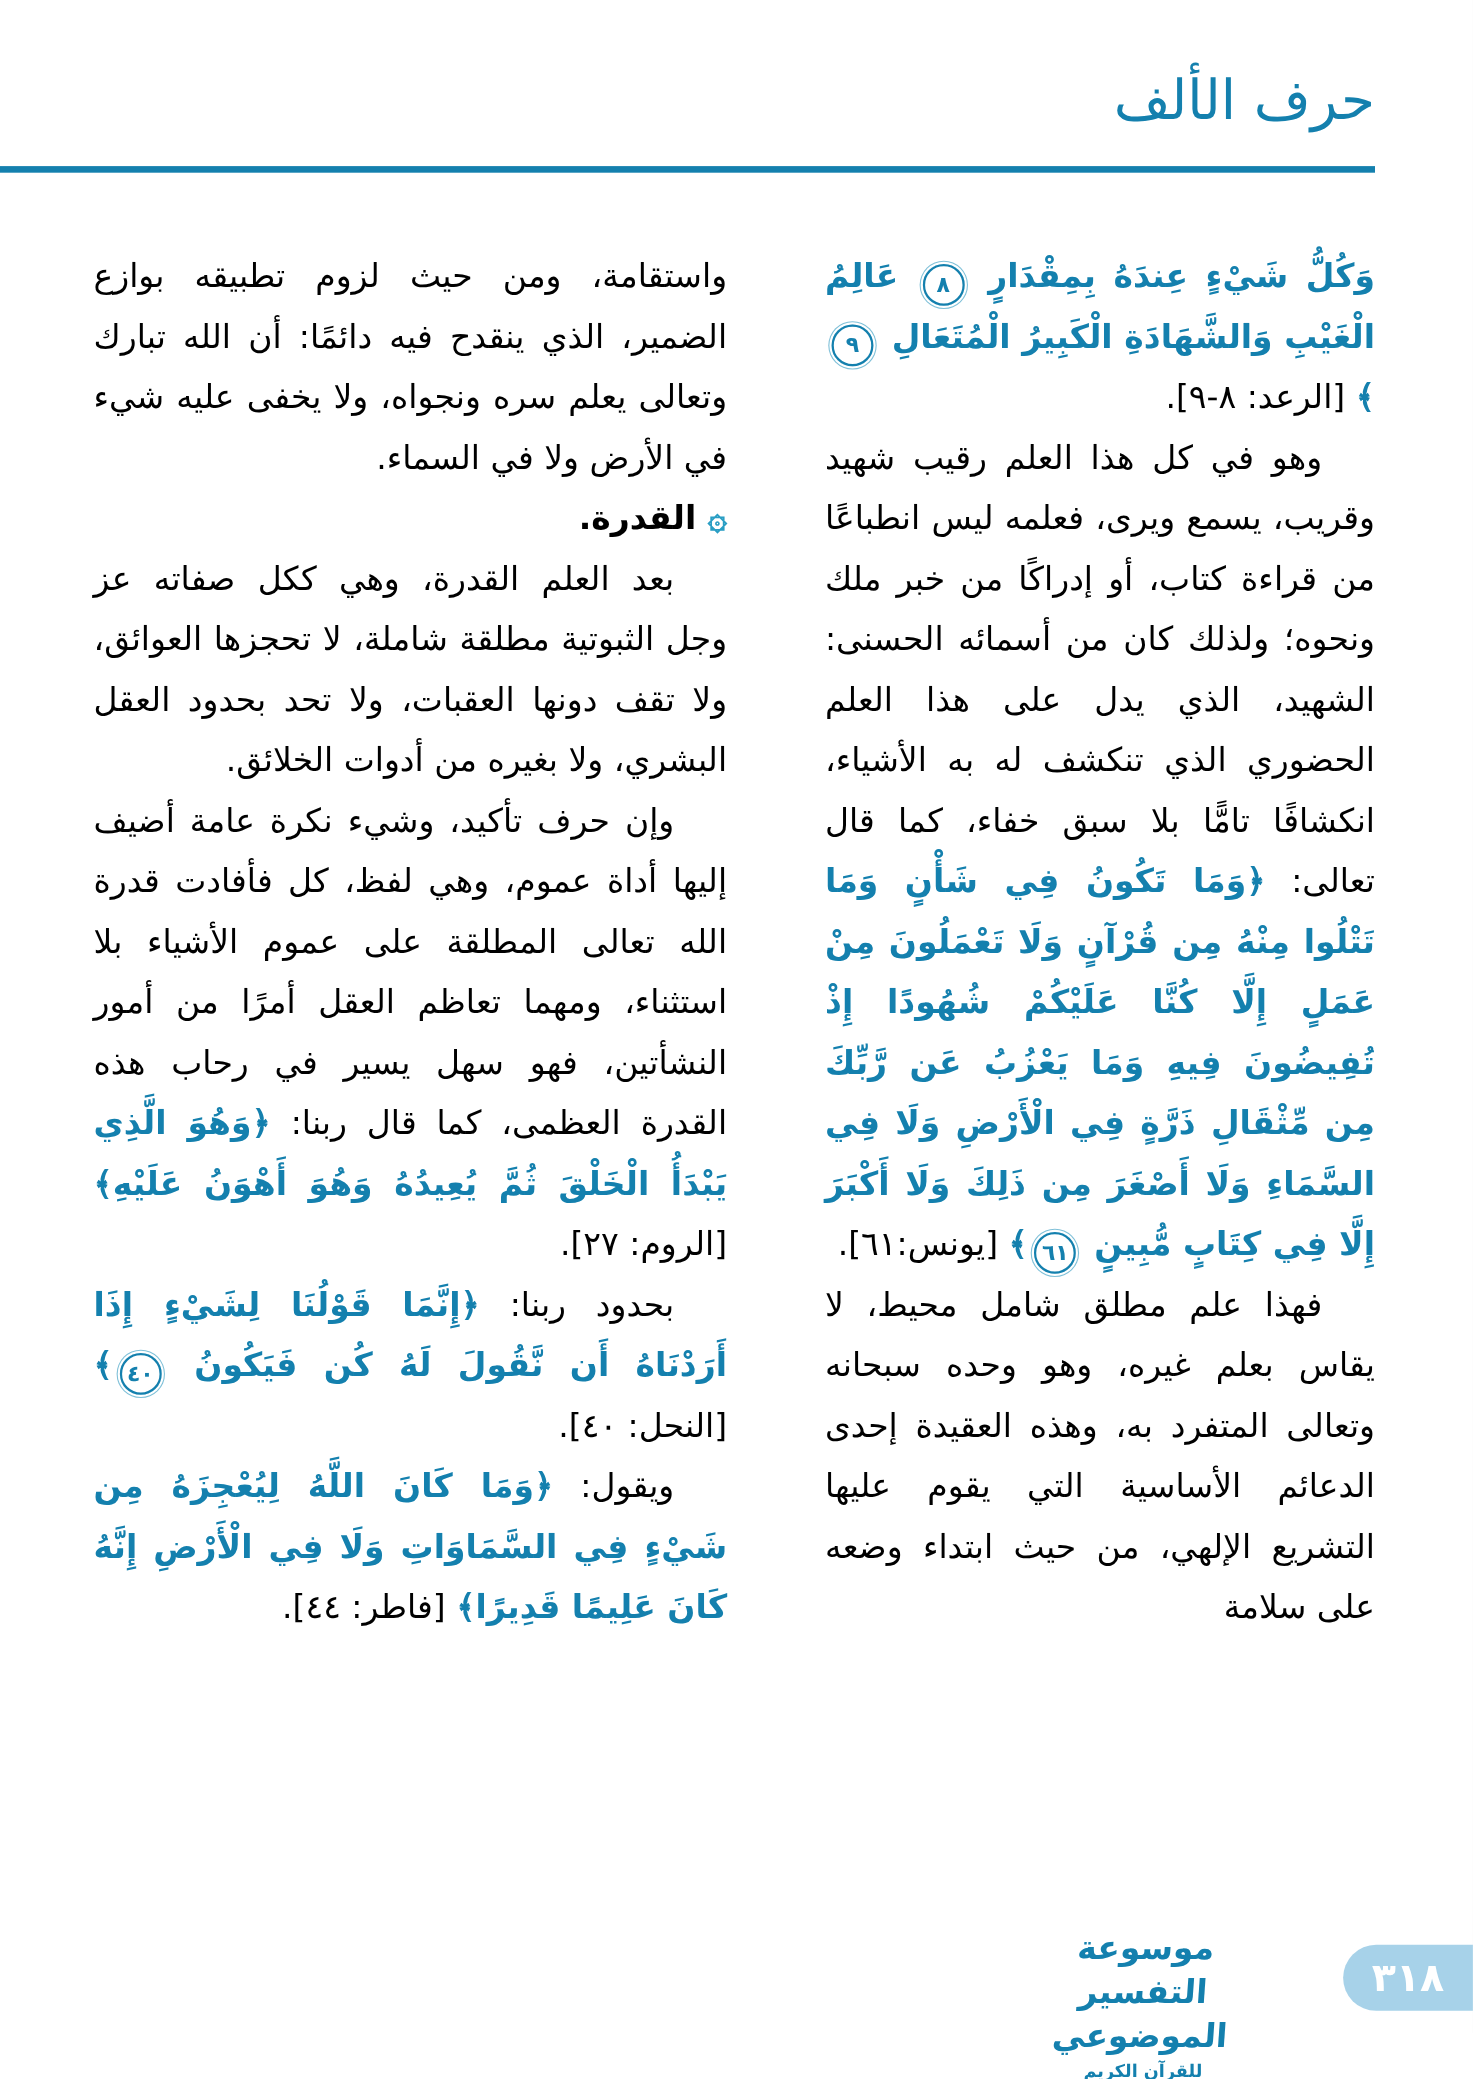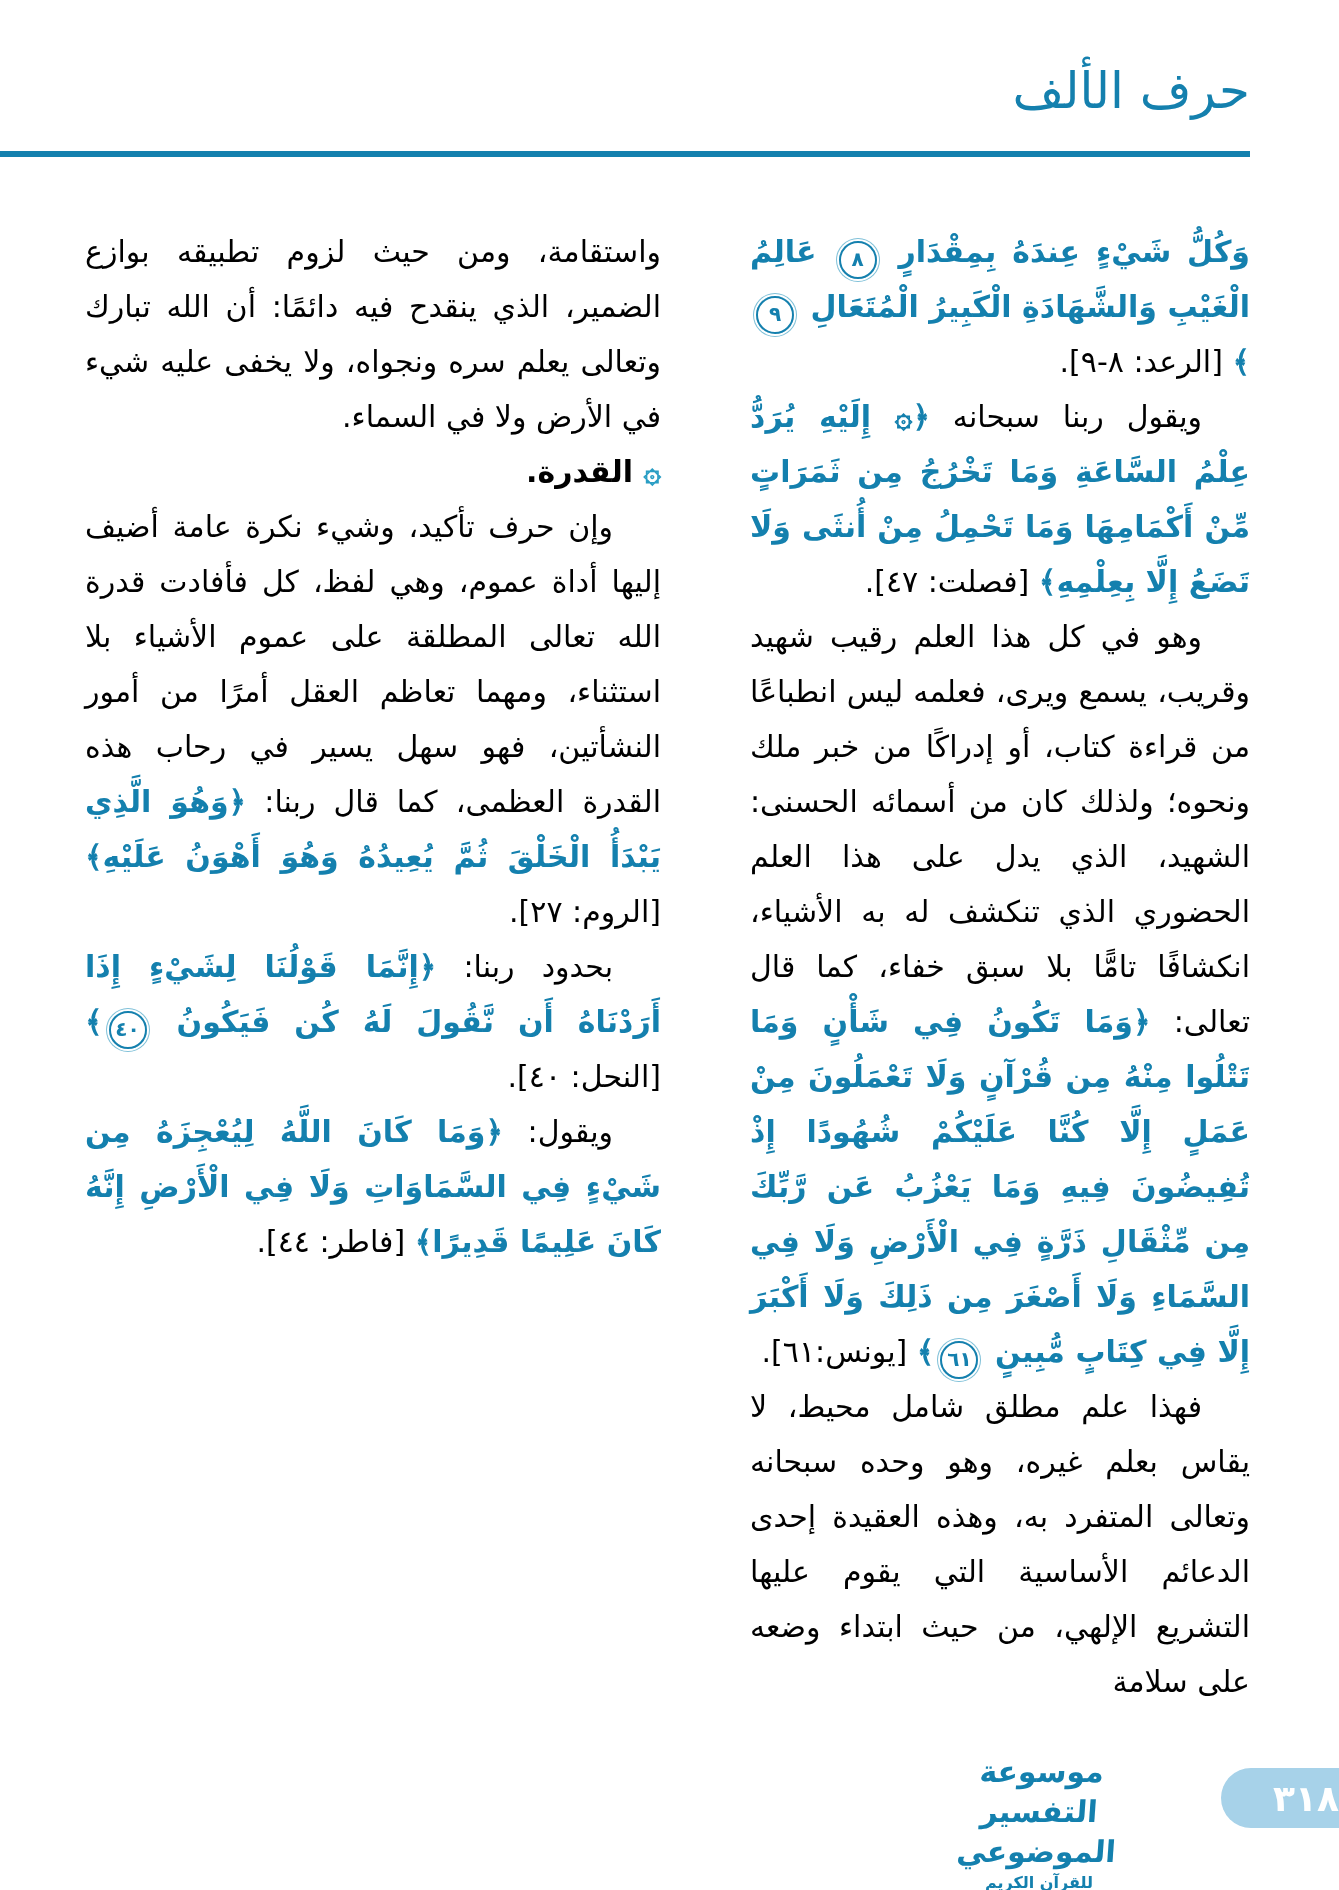--- a/index.html
+++ b/index.html
@@ -42,43 +42,43 @@
     text-align:center;color:#1480ae;direction:rtl;
   }
   .logo-line1{
     font-size:30px;font-weight:bold;line-height:40px;
     letter-spacing:-1px;transform:skewX(-4deg);
   }
   .logo-line2{font-size:16px;font-weight:bold;line-height:22px;}
   .page-badge{
     position:absolute;top:1768px;right:0;width:118px;height:60px;
     background:#a7d2e9;border-radius:30px 0 0 30px;
-    display:flex;align-items:center;
+    display:flex;align-items:center;justify-content:center;
     color:#ffffff;font-size:36px;font-weight:bold;direction:rtl;
   }
 </style>
 </head>
 <body>
 
 <div class="page">
 
   <div class="header-title">حرف الألف</div>
 
   <div class="header-rule"></div>
 
   <div class="col col-right" id="col-right">
       <p class="para"><span class="seg-q">وَكُلُّ شَيْءٍ عِندَهُ بِمِقْدَارٍ </span><span class="seg-n">٨</span><span class="seg-q"> عَالِمُ الْغَيْبِ وَالشَّهَادَةِ الْكَبِيرُ الْمُتَعَالِ </span><span class="seg-n">٩</span><span class="seg-q">﴾</span><span class="seg-t"> [الرعد: ٨-٩].</span></p>
-      <p class="para indent"><span class="seg-t">ويقول ربنا سبحانه </span><span class="seg-q">﴿۞ إِلَيْهِ يُرَدُّ عِلْمُ السَّاعَةِ وَمَا تَخْرُجُ مِن ثَمَرَاتٍ مِّنْ أَكْمَامِهَا وَمَا تَحْمِلُ مِنْ أُنثَى وَلَا تَضَعُ إِلَّا بِعِلْمِهِ﴾</span><span class="seg-t"> [فصلت: ٤٧].</span></p>
       <p class="para indent"><span class="seg-t">وهو في كل هذا العلم رقيب شهيد وقريب، يسمع ويرى، فعلمه ليس انطباعًا من قراءة كتاب، أو إدراكًا من خبر ملك ونحوه؛ ولذلك كان من أسمائه الحسنى: الشهيد، الذي يدل على هذا العلم الحضوري الذي تنكشف له به الأشياء، انكشافًا تامًّا بلا سبق خفاء، كما قال تعالى: </span><span class="seg-q">﴿وَمَا تَكُونُ فِي شَأْنٍ وَمَا تَتْلُوا مِنْهُ مِن قُرْآنٍ وَلَا تَعْمَلُونَ مِنْ عَمَلٍ إِلَّا كُنَّا عَلَيْكُمْ شُهُودًا إِذْ تُفِيضُونَ فِيهِ وَمَا يَعْزُبُ عَن رَّبِّكَ مِن مِّثْقَالِ ذَرَّةٍ فِي الْأَرْضِ وَلَا فِي السَّمَاءِ وَلَا أَصْغَرَ مِن ذَلِكَ وَلَا أَكْبَرَ إِلَّا فِي كِتَابٍ مُّبِينٍ </span><span class="seg-n">٦١</span><span class="seg-q">﴾</span><span class="seg-t"> [يونس:٦١].</span></p>
       <p class="para indent"><span class="seg-t">فهذا علم مطلق شامل محيط، لا يقاس بعلم غيره، وهو وحده سبحانه وتعالى المتفرد به، وهذه العقيدة إحدى الدعائم الأساسية التي يقوم عليها التشريع الإلهي، من حيث ابتداء وضعه على سلامة</span></p>
     </div>
 
   <div class="col col-left" id="col-left">
       <p class="para"><span class="seg-t">واستقامة، ومن حيث لزوم تطبيقه بوازع الضمير، الذي ينقدح فيه دائمًا: أن الله تبارك وتعالى يعلم سره ونجواه، ولا يخفى عليه شيء في الأرض ولا في السماء.</span></p>
       <p class="para"><span class="seg-orn">۞ </span><span class="seg-h">القدرة.</span></p>
+      <p class="para indent"><span class="seg-t">بعد العلم القدرة، وهي ككل صفاته عز وجل الثبوتية مطلقة شاملة، لا تحجزها العوائق، ولا تقف دونها العقبات، ولا تحد بحدود العقل البشري، ولا بغيره من أدوات الخلائق.</span></p>
       <p class="para indent"><span class="seg-t">وإن حرف تأكيد، وشيء نكرة عامة أضيف إليها أداة عموم، وهي لفظ، كل فأفادت قدرة الله تعالى المطلقة على عموم الأشياء بلا استثناء، ومهما تعاظم العقل أمرًا من أمور النشأتين، فهو سهل يسير في رحاب هذه القدرة العظمى، كما قال ربنا: </span><span class="seg-q">﴿وَهُوَ الَّذِي يَبْدَأُ الْخَلْقَ ثُمَّ يُعِيدُهُ وَهُوَ أَهْوَنُ عَلَيْهِ﴾</span><span class="seg-t"> [الروم: ٢٧].</span></p>
       <p class="para indent"><span class="seg-t">بحدود ربنا: </span><span class="seg-q">﴿إِنَّمَا قَوْلُنَا لِشَيْءٍ إِذَا أَرَدْنَاهُ أَن نَّقُولَ لَهُ كُن فَيَكُونُ </span><span class="seg-n">٤٠</span><span class="seg-q">﴾</span><span class="seg-t"> [النحل: ٤٠].</span></p>
       <p class="para indent"><span class="seg-t">ويقول: </span><span class="seg-q">﴿وَمَا كَانَ اللَّهُ لِيُعْجِزَهُ مِن شَيْءٍ فِي السَّمَاوَاتِ وَلَا فِي الْأَرْضِ إِنَّهُ كَانَ عَلِيمًا قَدِيرًا﴾</span><span class="seg-t"> [فاطر: ٤٤].</span></p>
     </div>
 
   <div class="publisher-logo">
     <div class="logo-line1">موسوعة التفسير الموضوعي</div>
     <div class="logo-line2">للقرآن الكريم</div>
   </div>
 

